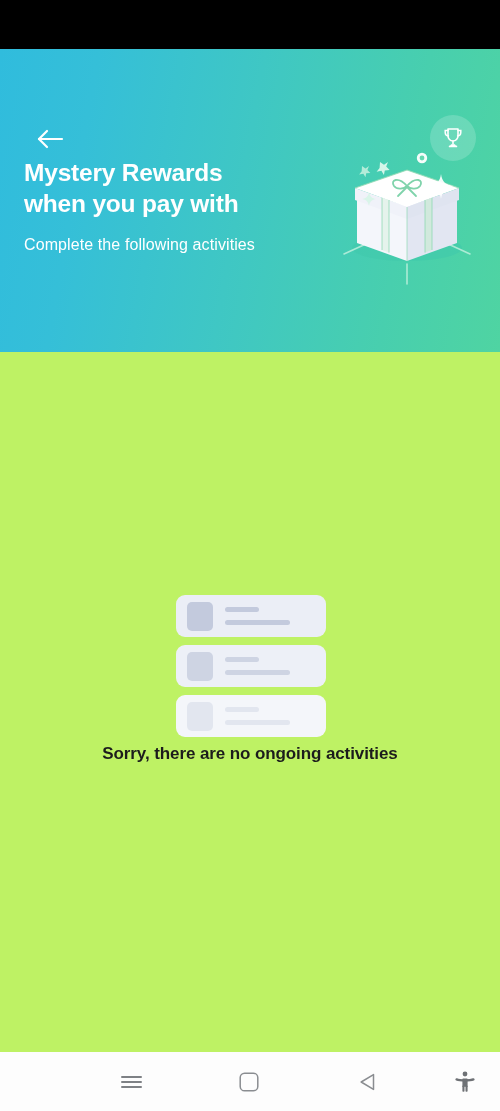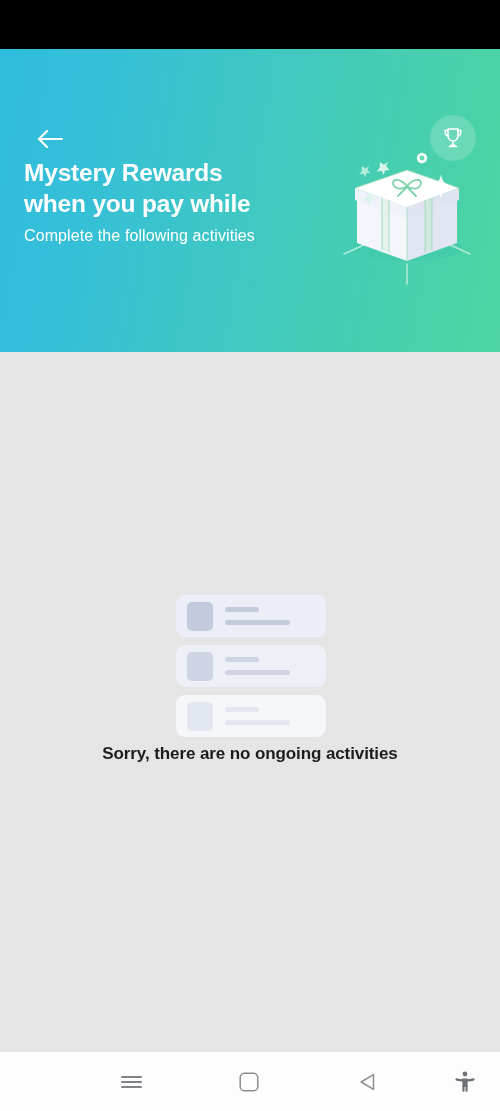--- a/index.html
+++ b/index.html
@@ -47,32 +47,32 @@
     font-size:24.5px;
     font-weight:bold;
     line-height:31px;
     letter-spacing:-0.2px;
   }
   .hero-sub {
     color:#ffffff;
     font-size:16px;
     font-weight:normal;
     line-height:23px;
-    margin-top:5px;
+    margin-top:14px;
     letter-spacing:0.1px;
   }
   .hero-art {
     position:absolute; right:8px; top:95px;
     width:170px; height:145px;
   }
 
   
   .empty-wrap {
     position:absolute; top:352px; left:0; width:500px; height:700px;
-    background:#e5e5e5;
+    background:#bef264;
   }
   .skeletons {
     position:absolute; left:176px; top:243px; width:150px;
   }
   .sk-card {
     position:relative;
     height:42px;
     border-radius:9px;
     background:#ebeef6;
     margin-bottom:8px;
@@ -149,21 +149,21 @@
           <path d="M12 15 V18" stroke="#ffffff" stroke-width="1.6" stroke-linecap="round"></path>
           <path d="M8.6 20.4 H15.4" stroke="#ffffff" stroke-width="1.7" stroke-linecap="round"></path>
           <path d="M10 18.2 H14 L15.2 20.4 H8.8 Z" fill="#ffffff"></path>
         </svg>
       </div>
     </div>
 
     <div class="hero-text">
       <div class="hero-title">
         <span>Mystery Rewards</span><br>
-        <span>when you pay while</span>
+        <span>when you pay with</span>
       </div>
       <div class="hero-sub">Complete the following activities</div>
     </div>
 
     <div class="hero-art">
       <svg width="170" height="145" viewBox="0 0 170 145">
 
         <ellipse cx="85" cy="104" rx="55" ry="13" fill="#3fc9ab" opacity="0.55"></ellipse>
 
         <g stroke="#bdf0dd" stroke-width="1.6" stroke-linecap="round" opacity="0.85">

